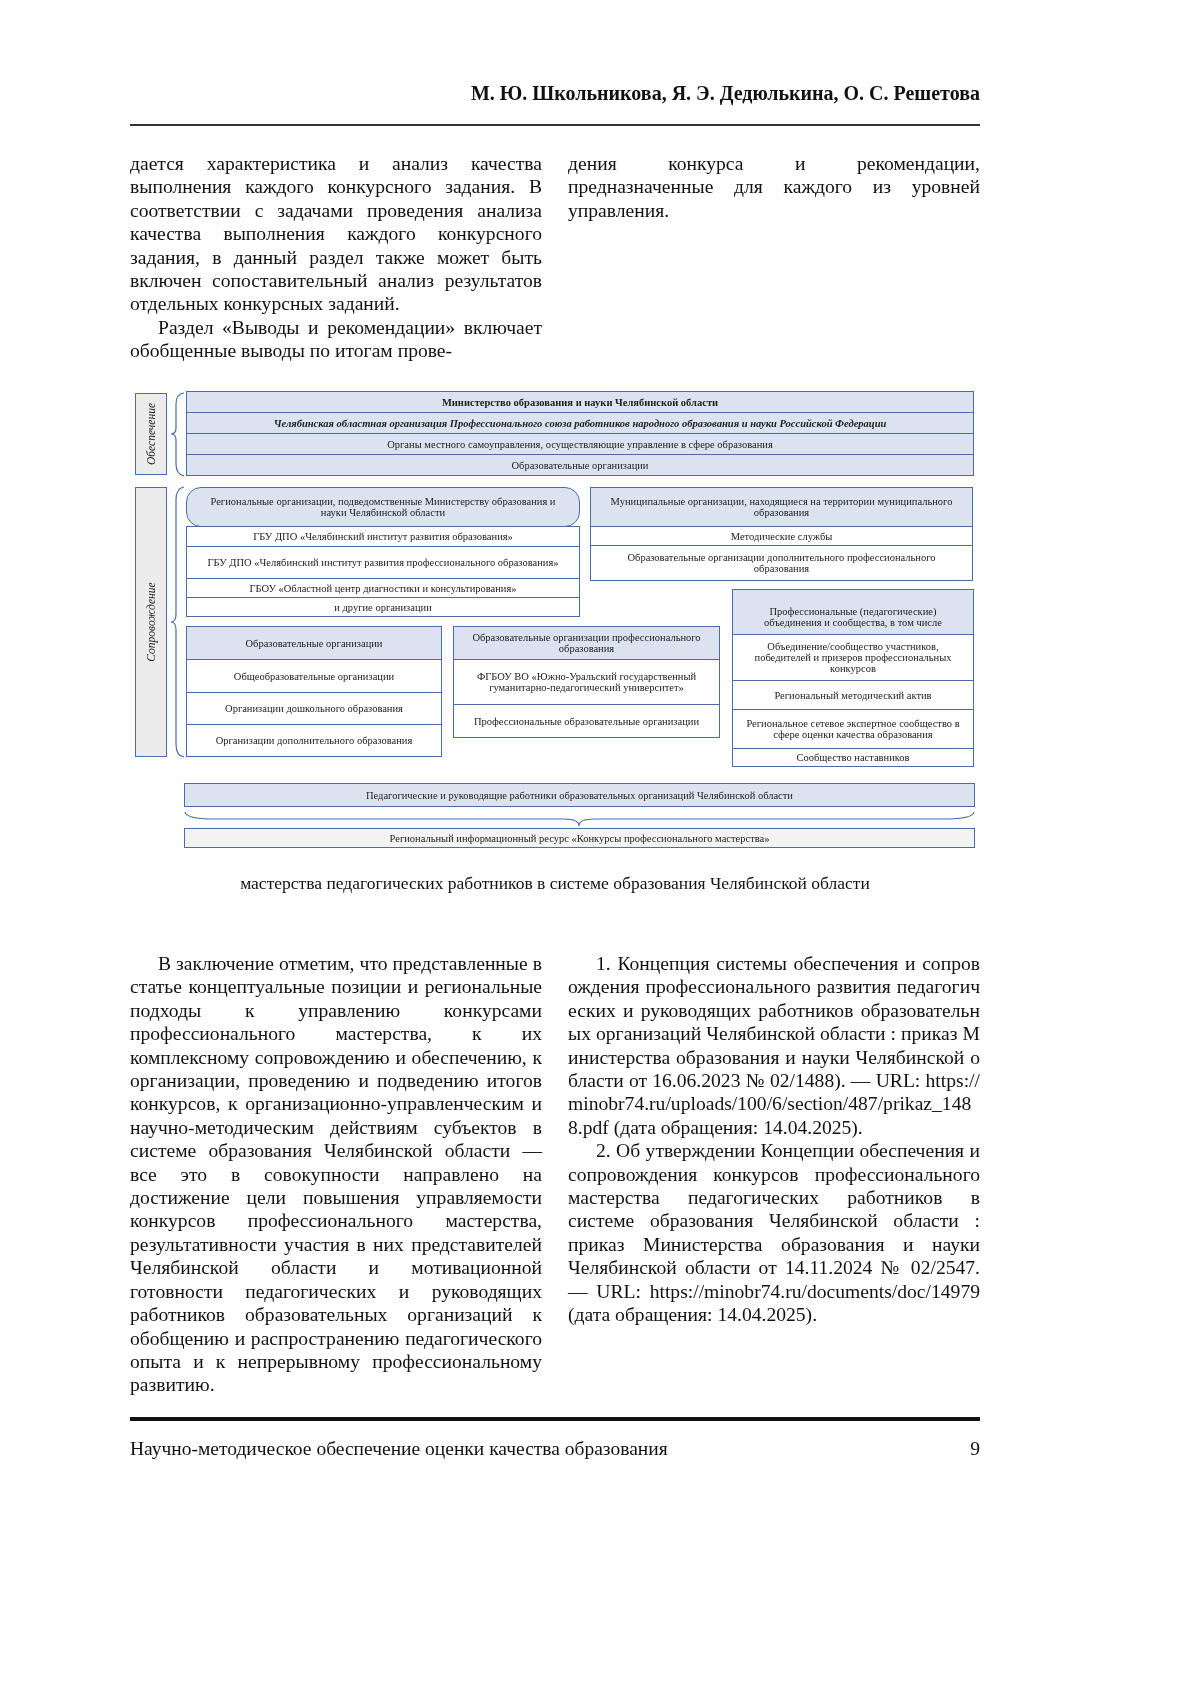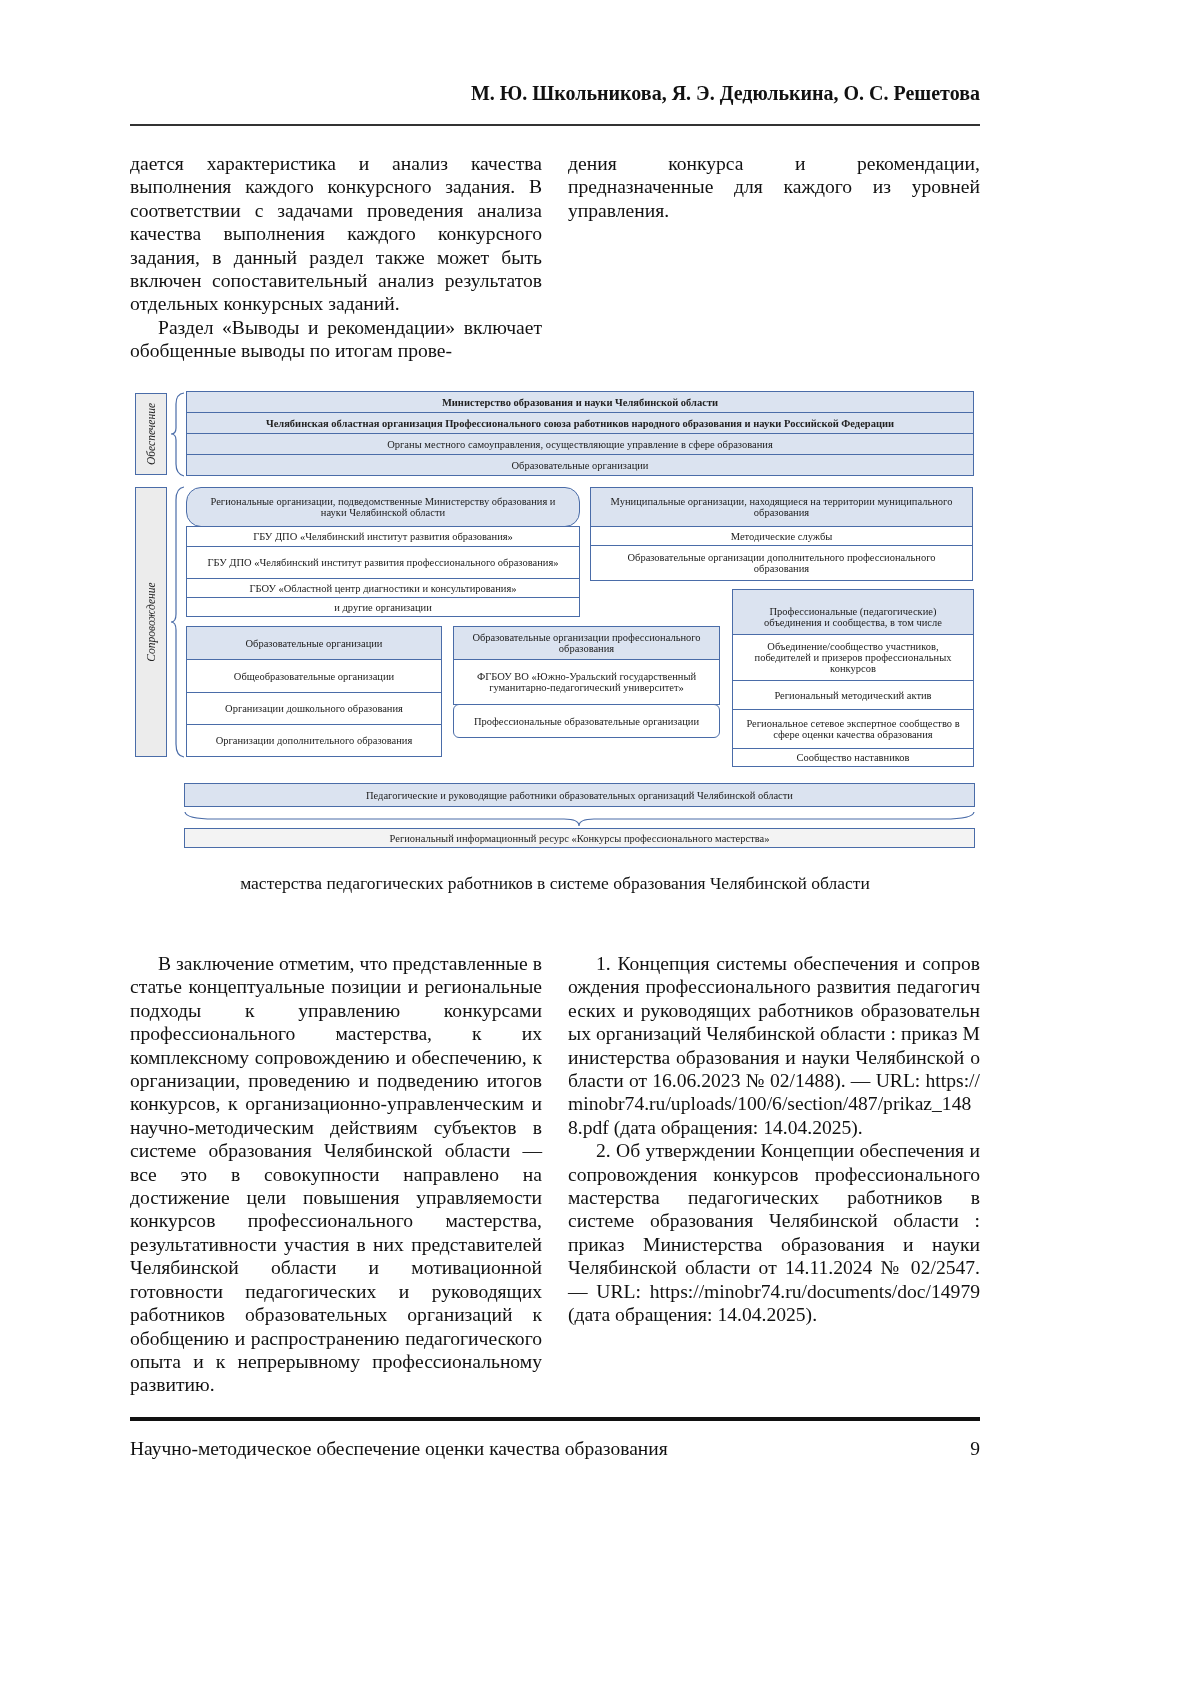--- a/index.html
+++ b/index.html
@@ -39,21 +39,21 @@
 </div>
 
 <div>
   <div class="side" style="left:135px;top:393px;width:32px;height:82px;">
       <span>Обеспечение</span>
     </div>
   <svg class="brace" style="left:170px;top:392px;" width="16" height="85">
       <path d="M14 1 Q6 2 6 12 L6 36 Q6 42 1 42 Q6 42 6 48 L6 72 Q6 82 14 84" fill="none" stroke="#4a6ca8" stroke-width="1.2"></path>
     </svg>
   <div class="box fill bold" style="left:186px;top:391px;width:788px;height:22px;">Министерство образования и науки Челябинской области</div>
-  <div class="box fill bold" style="left:186px;top:412px;width:788px;height:22px;">Челябинская областная организация Профессионального союза работников народного образования и науки Российской Федерации</div>
+  <div class="box fill bold" style="left:186px;top:412px;width:788px;height:22px;font-style:italic;">Челябинская областная организация Профессионального союза работников народного образования и науки Российской Федерации</div>
   <div class="box fill" style="left:186px;top:433px;width:788px;height:22px;">Органы местного самоуправления, осуществляющие управление в сфере образования</div>
   <div class="box fill" style="left:186px;top:454px;width:788px;height:22px;">Образовательные организации</div>
 
   <div class="side" style="left:135px;top:487px;width:32px;height:270px;">
       <span>Сопровождение</span>
     </div>
   <svg class="brace" style="left:170px;top:486px;" width="16" height="272">
       <path d="M14 1 Q6 2 6 14 L6 128 Q6 136 1 136 Q6 136 6 144 L6 258 Q6 270 14 271" fill="none" stroke="#4a6ca8" stroke-width="1.2"></path>
     </svg>
 
@@ -67,21 +67,21 @@
   <div class="box white" style="left:590px;top:526px;width:383px;height:20px;">Методические службы</div>
   <div class="box white" style="left:590px;top:545px;width:383px;height:36px;">Образовательные организации дополнительного профессионального образования</div>
 
   <div class="box fill" style="left:186px;top:626px;width:256px;height:34px;">Образовательные организации</div>
   <div class="box white" style="left:186px;top:659px;width:256px;height:34px;">Общеобразовательные организации</div>
   <div class="box white" style="left:186px;top:692px;width:256px;height:33px;">Организации дошкольного образования</div>
   <div class="box white" style="left:186px;top:724px;width:256px;height:33px;">Организации дополнительного образования</div>
 
   <div class="box fill" style="left:453px;top:626px;width:267px;height:34px;">Образовательные организации профессионального образования</div>
   <div class="box white" style="left:453px;top:659px;width:267px;height:46px;">ФГБОУ ВО «Южно-Уральский государственный гуманитарно-педагогический университет»</div>
-  <div class="box white" style="left:453px;top:704px;width:267px;height:34px;border-radius:6px;">Профессиональные образовательные организации</div>
+  <div class="box white" style="left:453px;top:704px;width:267px;height:34px;">Профессиональные образовательные организации</div>
 
   <div class="box fill" style="left:732px;top:589px;width:242px;height:56px;">Профессиональные (педагогические) объединения и сообщества, в том числе</div>
   <div class="box white" style="left:732px;top:634px;width:242px;height:47px;">Объединение/сообщество участников, победителей и призеров профессиональных конкурсов</div>
   <div class="box white" style="left:732px;top:680px;width:242px;height:30px;">Региональный методический актив</div>
   <div class="box white" style="left:732px;top:709px;width:242px;height:40px;">Региональное сетевое экспертное сообщество в сфере оценки качества образования</div>
   <div class="box white" style="left:732px;top:748px;width:242px;height:19px;">Сообщество наставников</div>
 
   <div class="box fill" style="left:184px;top:783px;width:791px;height:24px;">Педагогические и руководящие работники образовательных организаций Челябинской области</div>
   <svg class="brace" style="left:184px;top:810px;" width="791" height="18">
       <path d="M1 2 Q2 9 30 9 L380 9 Q395 9 395 16 Q395 9 410 9 L760 9 Q789 9 790 2" fill="none" stroke="#4a6ca8" stroke-width="1.2"></path>

